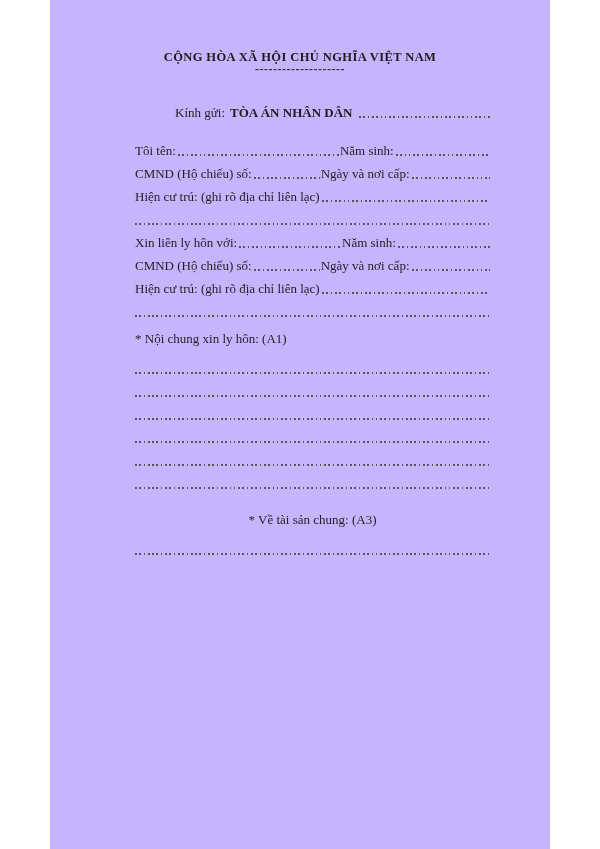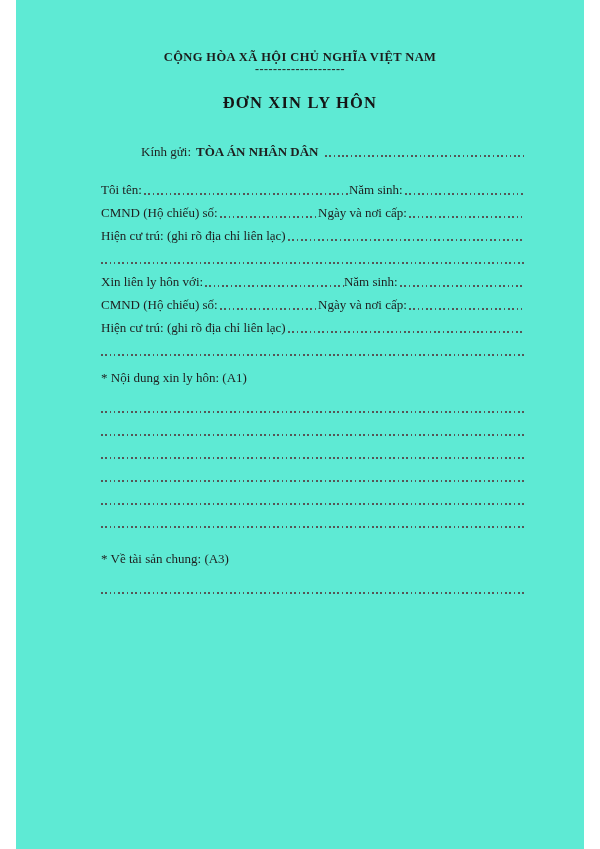--- a/index.html
+++ b/index.html
@@ -1,21 +1,21 @@
 <!DOCTYPE html>
 <html><head>
 <meta charset="utf-8">
 <style>
   html,body { margin:0; padding:0; background:#ffffff; }
   .page {
     position: relative;
-    width: 568px;
+    width: 500px;
     height: 849px;
     margin: 0 auto;
-    background: #5eead4;
+    background: #c4b5fd;
     font-family: "Liberation Serif", "DejaVu Serif", serif;
     color: #1f1f1f;
     overflow: hidden;
     box-sizing: border-box;
   }
   .header { text-align: center; padding-top: 50px; }
   .motto1 {
     font-size: 12.5px;
     font-weight: bold;
     letter-spacing: 0.4px;
@@ -63,32 +63,31 @@
   .recipient { margin-top: 24px; margin-left: 40px; }
   .recipient .lbl { margin-right: 5px; }
   .party-block-1 { margin-top: 15px; }
   .section-heading {
     height: 20px;
     line-height: 18px;
     white-space: nowrap;
   }
   .sec-a1 { margin-top: 10px; }
   .sec-a2 { margin-top: 15px; }
-  .sec-a3 { margin-top: 19px; }
+  .sec-a3 { margin-top: 19px; text-align: center; }
   .sec-lines { margin-top: 4px; }
 </style>
 </head>
 <body>
 
 <div class="page">
 
   <div class="header">
     <div class="motto1">CỘNG HÒA XÃ HỘI CHỦ NGHĨA VIỆT NAM</div>
     <div class="motto-divider">--------------------</div>
-    <div class="doc-title">ĐƠN XIN LY HÔN</div>
   </div>
 
   <div class="content">
 
     <div class="row recipient">
       <span class="lbl">Kính gửi:</span>
       <span class="lbl bold">TÒA ÁN NHÂN DÂN</span>
       <span class="fill"></span>
     </div>
 
@@ -130,21 +129,21 @@
       <div class="row">
         <span class="lbl">Hiện cư trú: (ghi rõ địa chỉ liên lạc)</span>
         <span class="fill"></span>
       </div>
       <div class="dotline">
         <span class="dotline-bar"></span>
       </div>
     </div>
 
     <div class="sec-a1">
-      <div class="section-heading">* Nội dung xin ly hôn: (A1)</div>
+      <div class="section-heading">* Nội chung xin ly hôn: (A1)</div>
       <div class="sec-lines">
         <div class="dotline">
             <span class="dotline-bar"></span>
           </div>
         <div class="dotline">
             <span class="dotline-bar"></span>
           </div>
         <div class="dotline">
             <span class="dotline-bar"></span>
           </div>

